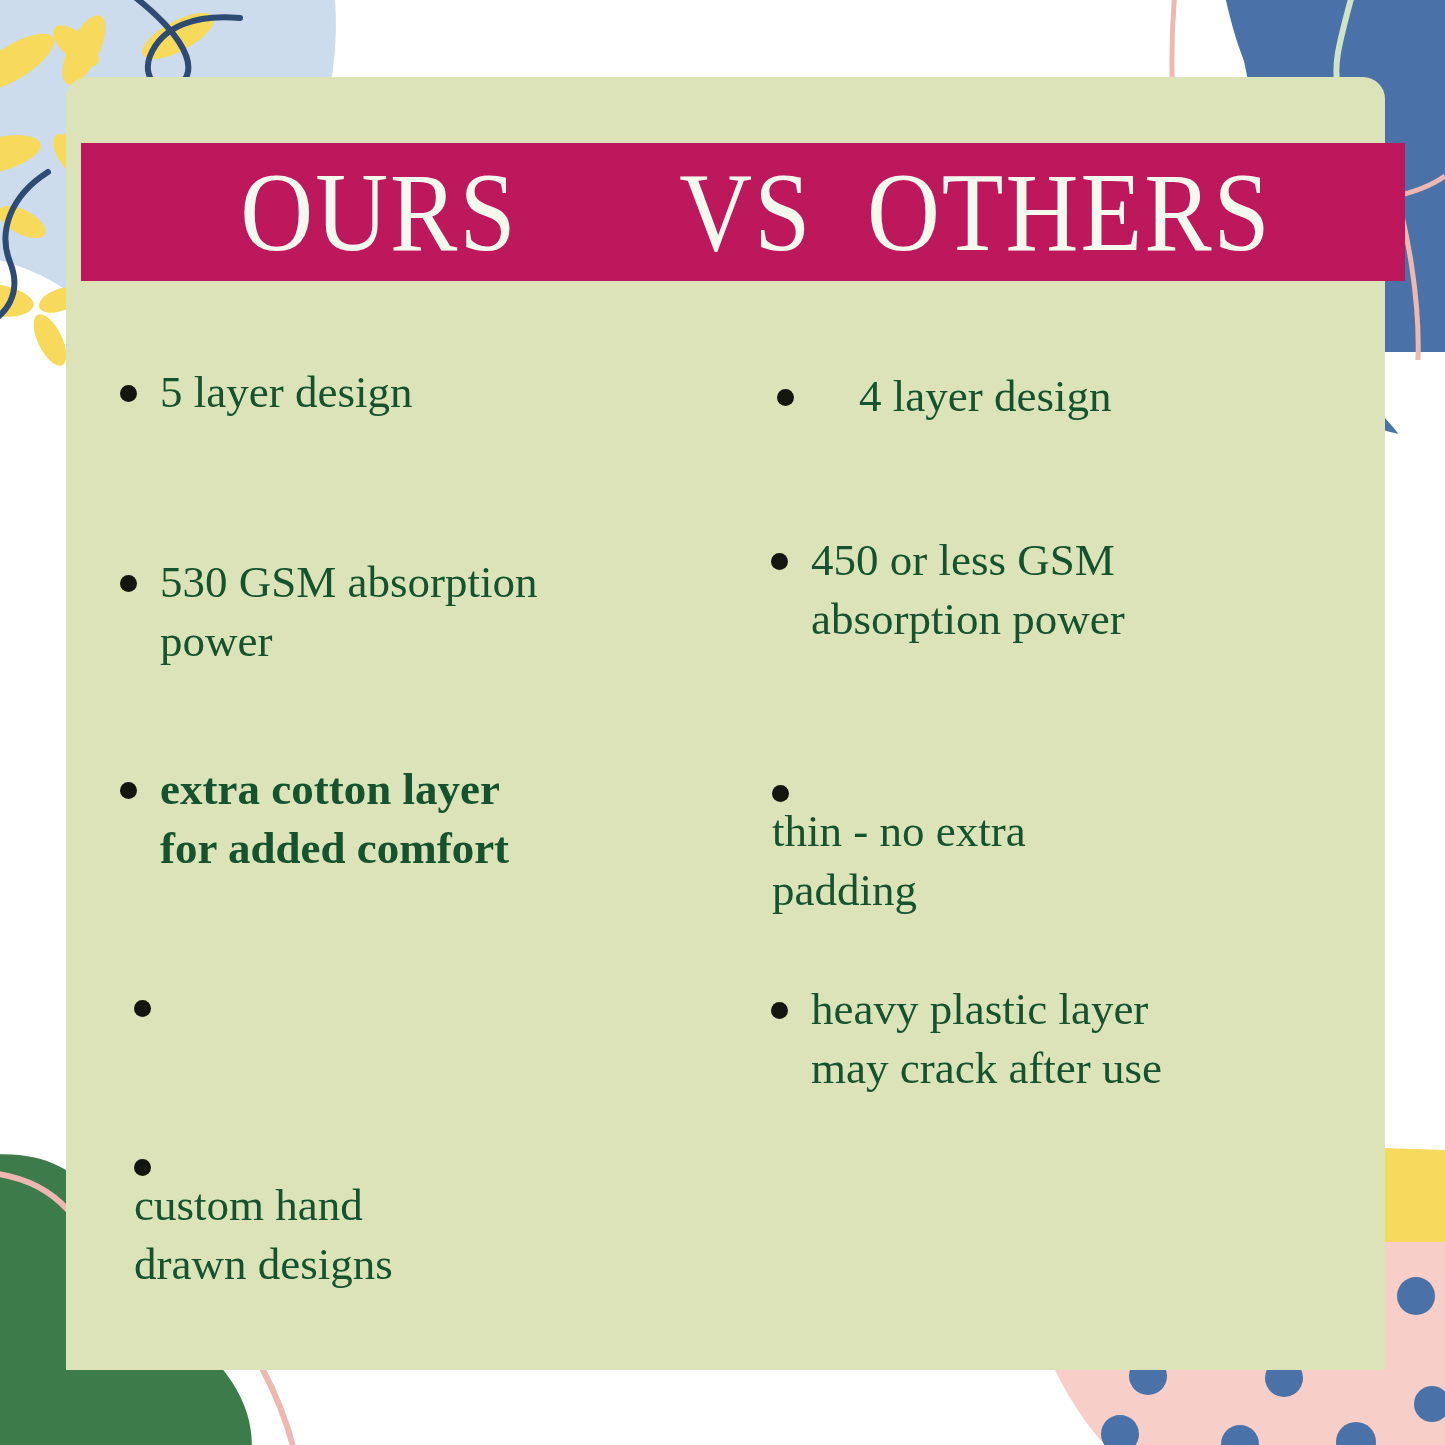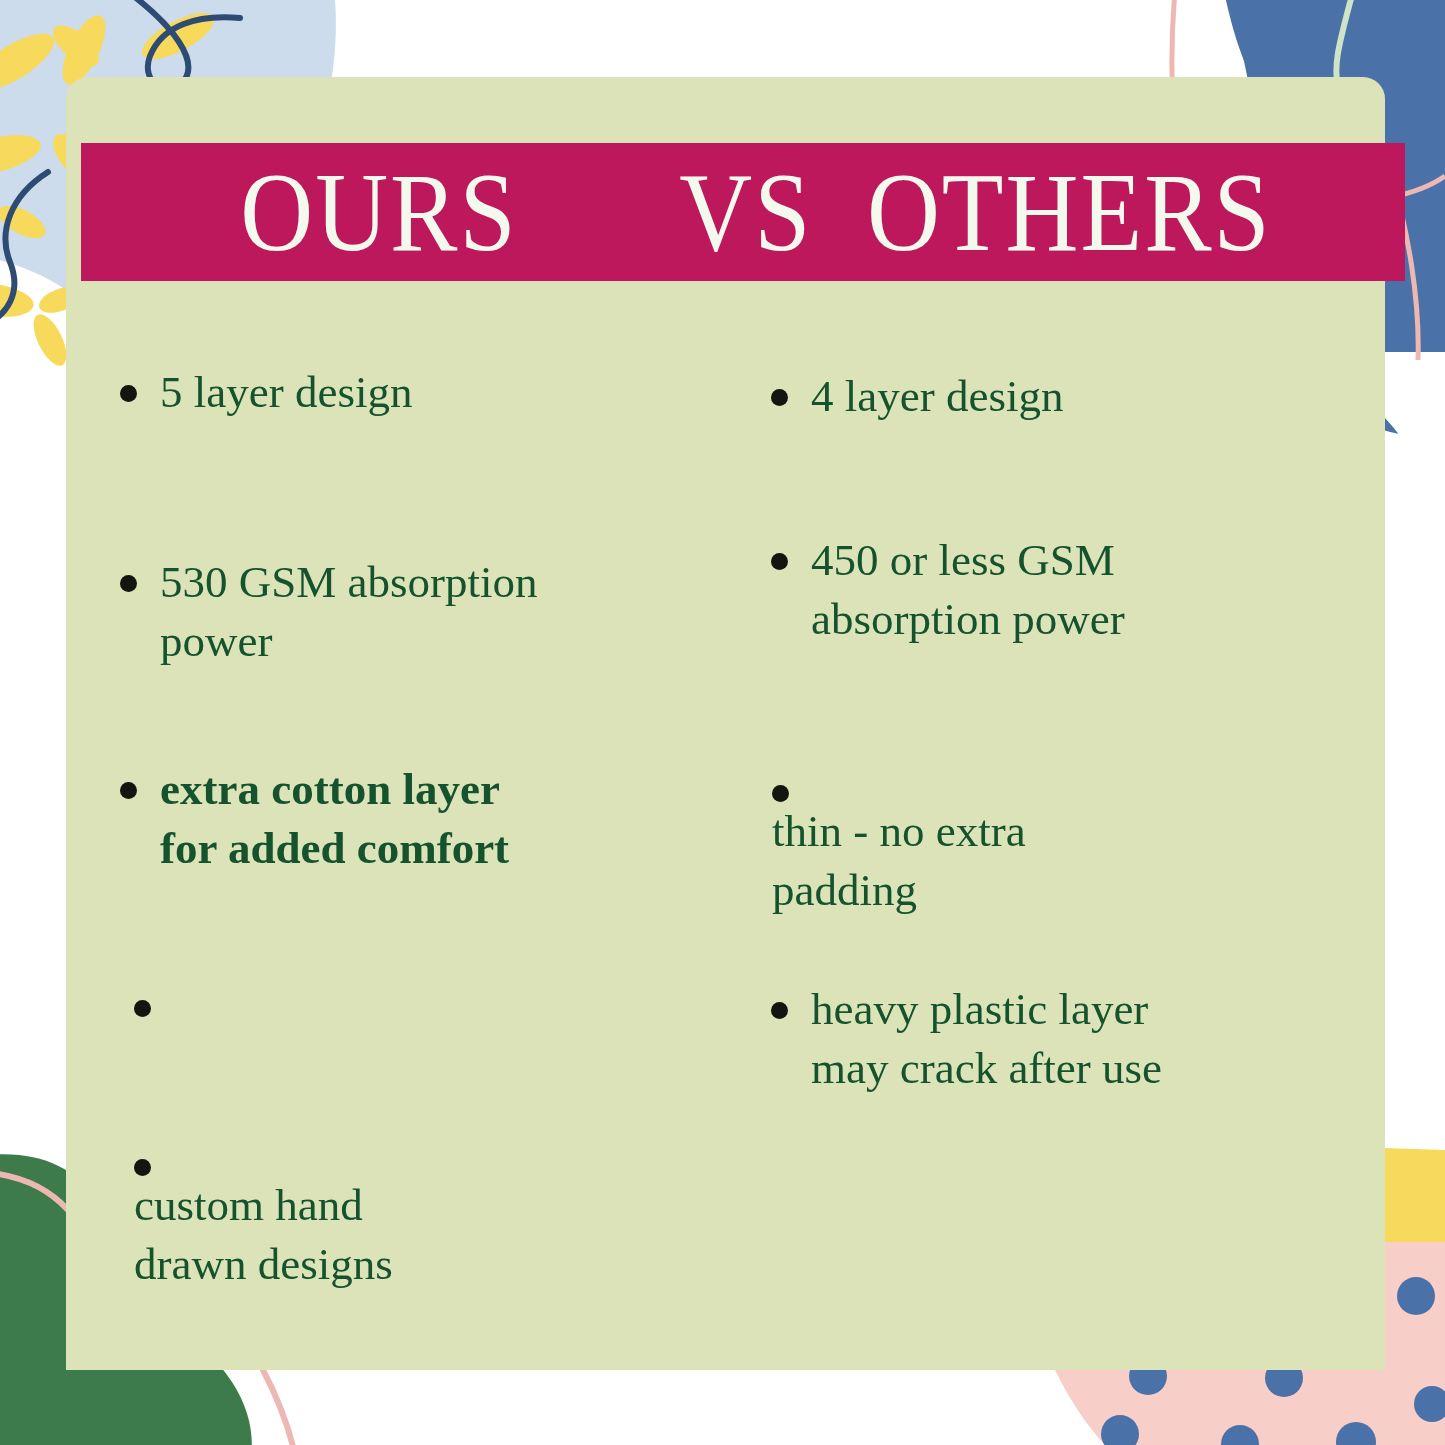--- a/index.html
+++ b/index.html
@@ -105,21 +105,21 @@
 
   
   .col .bullet-row { position: absolute; }
 
   .col-ours .i0 { top: 0px;   left: 54px; }
   .col-ours .i1 { top: 190px; left: 54px; }
   .col-ours .i2 { top: 397px; left: 54px; font-weight: bold; }
   .col-ours .i3 { top: 615px; left: 68px; }
   .col-ours .i4 { top: 774px; left: 68px; flex-direction: column; }
 
-  .col-others .i0 { top: 4px;   left: 0px; }
+  .col-others .i0 { top: 4px;   left: 6px; gap: 42px; }
   .col-others .i1 { top: 168px; left: 0px; }
   .col-others .i2 { top: 400px; left: 1px; flex-direction: column; }
   .col-others .i3 { top: 617px; left: 0px; }
   .col-others .i4 { top: 845px; left: 12px; }
 </style>
 </head>
 <body>
 
 <svg id="backdrop" viewBox="0 0 1445 1445" width="1445" height="1445">
   <rect x="0" y="0" width="1445" height="1445" fill="#ffffff"></rect>

